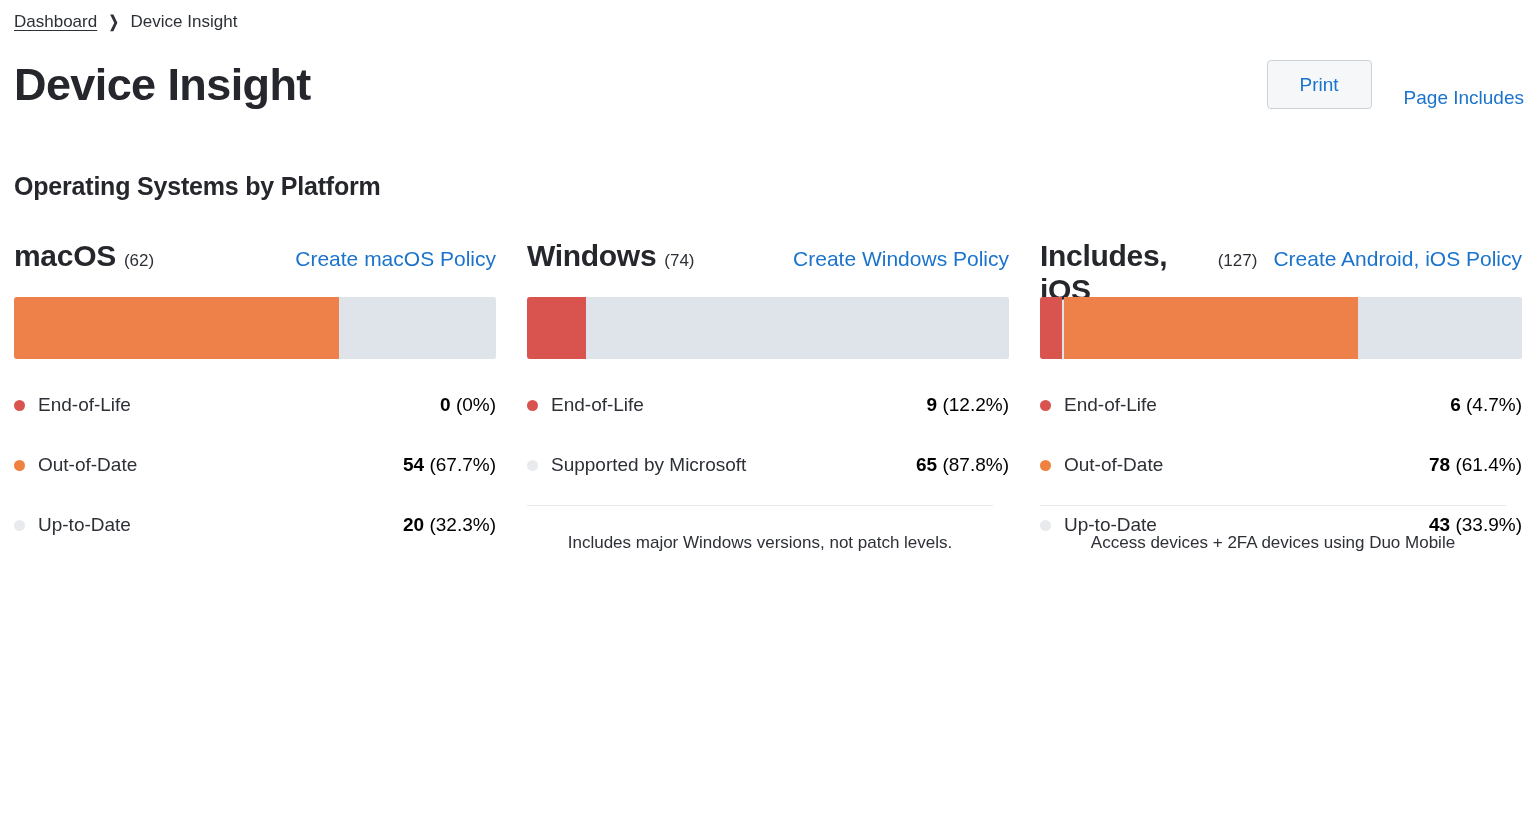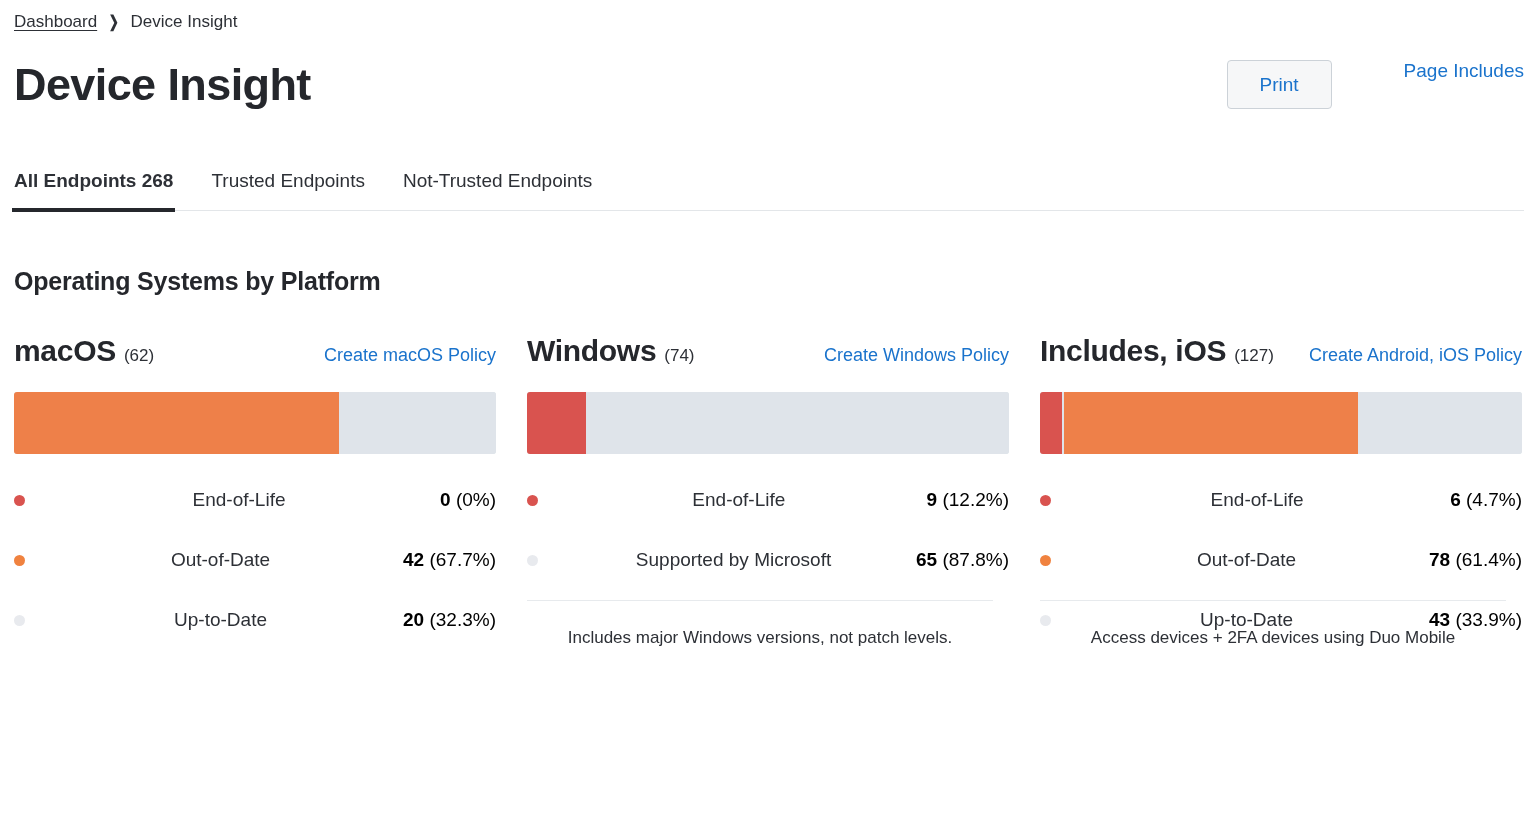--- a/index.html
+++ b/index.html
@@ -51,22 +51,22 @@
   .page-title {
     font-size: 45px;
     font-weight: bold;
     letter-spacing: -0.6px;
     color: #25272c;
     margin: 0;
     line-height: 1;
   }
   .title-actions {
     display: flex;
-    align-items: flex-start;
-    gap: 72px;
+    align-items: flex-end;
+    gap: 32px;
   }
   .print-btn {
     border: 1px solid #ccd2d8;
     background: #f6f7f8;
     border-radius: 4px;
     color: #1a73cc;
     font-size: 19px;
     padding: 14px 32px;
     cursor: pointer;
     font-family: "Liberation Sans", sans-serif;
@@ -133,25 +133,26 @@
   }
   .col-head-left { display: flex; align-items: baseline; gap: 8px; }
   .col-name {
     font-size: 30px;
     font-weight: bold;
     color: #25272c;
     letter-spacing: -0.3px;
   }
   .col-count { font-size: 17px; color: #2d3036; }
   .col-link {
-    font-size: 18px;
+    font-size: 21px;
     color: #1a73cc;
     cursor: pointer;
     text-decoration: none;
     white-space: nowrap;
+    margin-left: 16px;
   }
 
   
   .bar {
     display: flex;
     height: 62px;
     margin-top: 24px;
     background: #dfe4ea;
     border-radius: 3px;
     overflow: hidden;
@@ -162,21 +163,20 @@
   .bar-seg.ood { background: #ee8049; }
   .bar-seg.utd { background: #dfe4ea; }
   .bar-seg.sup { background: #dfe4ea; }
 
   
   .legend { margin-top: 16px; }
   .legend-row {
     display: flex;
     align-items: center;
     height: 60px;
-    text-align: center;
   }
   .dot {
     width: 11px;
     height: 11px;
     border-radius: 50%;
     flex: 0 0 11px;
     margin-right: 13px;
   }
   .dot.eol { background: #d9534f; }
   .dot.ood { background: #f0823f; }
@@ -221,25 +221,20 @@
   </div>
 
   <div class="title-row">
     <h1 class="page-title">Device Insight</h1>
     <div class="title-actions">
       <button class="print-btn">Print</button>
       <a class="glossary-link">Page Includes</a>
     </div>
   </div>
 
-  <div class="tabs" id="tabs">
-      <div class="tab active">All Endpoints 268</div>
-      <div class="tab">Trusted Endpoints</div>
-      <div class="tab">Not-Trusted Endpoints</div>
-    </div>
 
   <h2 class="section-title">Operating Systems by Platform</h2>
 
   <div class="columns" id="columns">
       <div class="col">
         <div class="col-head">
           <div class="col-head-left">
             <span class="col-name">macOS</span>
             <span class="col-count">(62)</span>
           </div>
@@ -251,21 +246,21 @@
         </div>
         <div class="legend">
           <div class="legend-row">
             <span class="dot eol"></span>
             <span class="legend-label">End-of-Life</span>
             <span class="legend-value"><span class="count">0</span> <span class="pct">(0%)</span></span>
           </div>
           <div class="legend-row">
             <span class="dot ood"></span>
             <span class="legend-label">Out-of-Date</span>
-            <span class="legend-value"><span class="count">42</span> <span class="pct">(67.7%)</span></span>
+            <span class="legend-value"><span class="count">54</span> <span class="pct">(67.7%)</span></span>
           </div>
           <div class="legend-row">
             <span class="dot utd"></span>
             <span class="legend-label">Up-to-Date</span>
             <span class="legend-value"><span class="count">20</span> <span class="pct">(32.3%)</span></span>
           </div>
         </div>
       </div>
       <div class="col">
         <div class="col-head">

